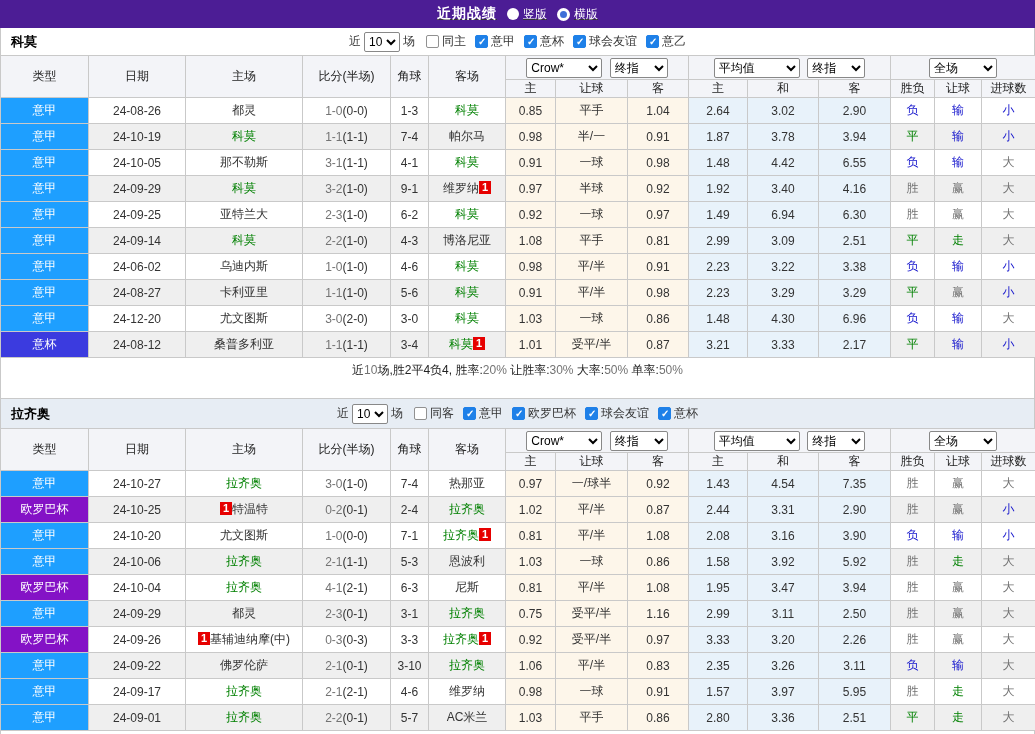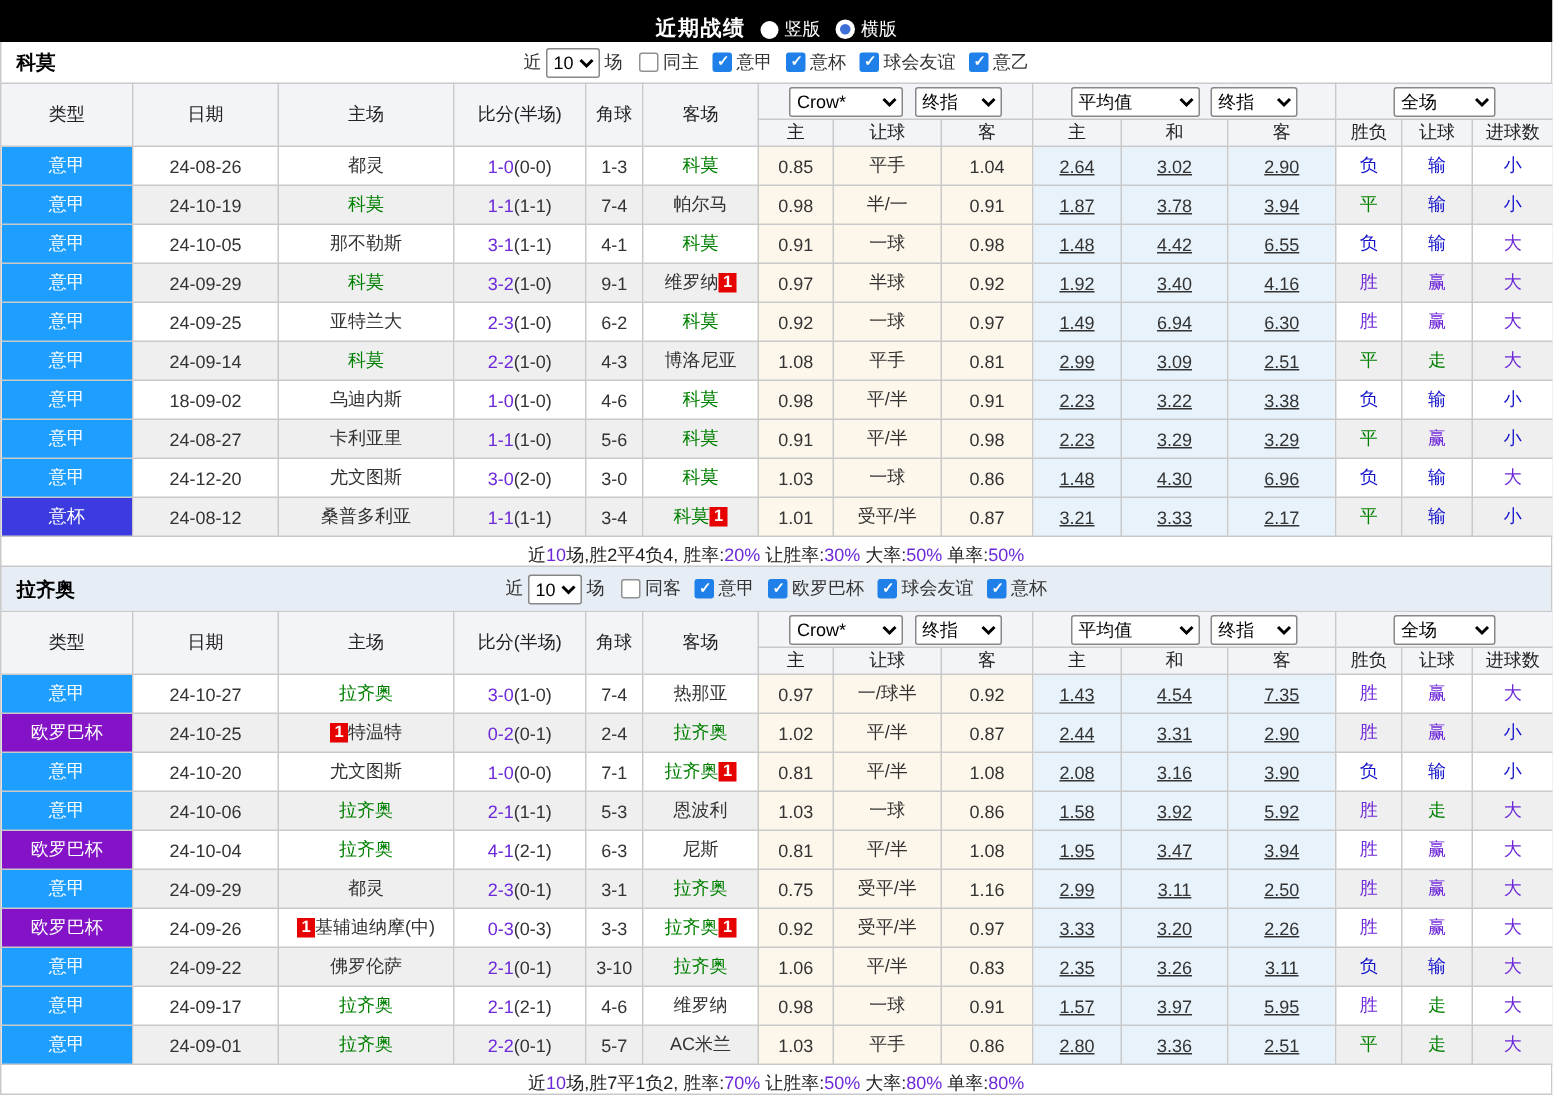--- a/index.html
+++ b/index.html
@@ -2,21 +2,21 @@
 <html><head>
 <meta charset="utf-8">
 <style>
   * { box-sizing: border-box; }
   html,body { margin:0; padding:0; }
   body {
     width:1035px; background:#fff; color:#333;
     font-family:"Liberation Sans", sans-serif; font-size:12px;
   }
   
-  .top-bar { height:28px; background:#000000; display:flex; align-items:flex-end; justify-content:center; gap:10px; }
+  .top-bar { height:28px; background:#4c1d95; display:flex; align-items:center; justify-content:center; gap:10px;text-decoration:underline; }
   .top-title { color:#fff; font-weight:bold; font-size:14px; letter-spacing:1px; }
   .radio-group { display:flex; align-items:center; gap:4px; color:#fff; font-size:12px; cursor:default; }
   .radio { width:12px; height:12px; border-radius:50%; display:inline-block; }
   .radio.selected { background:#fff; }
   .radio.unselected { width:13px; height:13px; border:3px solid #fff; background:#3f6fd8; }
 
   
   .filter-row { position:relative; height:27px; display:flex; align-items:center; border-left:1px solid #c9c9c9; border-right:1px solid #c9c9c9; }
   .filter-row.shaded { background:#e7edf4; height:29px; }
   .team-name { position:absolute; left:10px; font-weight:bold; font-size:13px; color:#000; }
@@ -30,31 +30,31 @@
   
   table { border-collapse:collapse; table-layout:fixed; width:1035px; }
   td, th { border:1px solid #c9c9c9; text-align:center; padding:0; height:26px; overflow:hidden; white-space:nowrap; font-weight:normal; }
   thead th { background:#f3f4f8; color:#222; }
   tr.group-head th { height:24px; }
   tr.subhead th { height:17px; }
   .head-selects select { margin:0 2px; }
   tbody td { color:#333; }
   tr.even td.base { background:#efefef; }
   td.col-cream { background:#fdf6ea; }
-  td.col-blue { background:#e8f2fa;text-decoration:underline; }
+  td.col-blue { background:#e8f2fa; }
   td.type-cell { color:#fff; }
   .serie-a { background:#1e9fff; }
   .coppa   { background:#3b3bdf; }
   .europa  { background:#8412c6; }
-  .t-red   { color:#6d28d9; }
+  .t-red   { color:#737373; }
   .t-green { color:#008000; }
   .t-blue  { color:#1414cc; }
   .score-ht { color:#333; }
   .badge1 { display:inline-block; background:#e60000; color:#fff; font-size:11px; font-weight:bold; line-height:13px; width:12px; height:13px; vertical-align:1px; }
-  .summary-row { height:20px; line-height:25px; text-align:center; border:1px solid #c9c9c9; border-top:none; color:#222; }
+  .summary-row { height:41px; line-height:25px; text-align:center; border:1px solid #c9c9c9; border-top:none; color:#222; }
 </style>
 </head>
 <body>
 
 <div class="top-bar">
   <span class="top-title">近期战绩</span>
   <span class="radio-group">
     <span class="radio selected"></span>
     <span>竖版</span>
   </span>
@@ -231,21 +231,21 @@
         <td class="col-cream">0.81</td>
         <td class="col-blue">2.99</td>
         <td class="col-blue">3.09</td>
         <td class="col-blue">2.51</td>
         <td class="base t-green">平</td>
         <td class="base t-green">走</td>
         <td class="base t-red">大</td>
       </tr>
       <tr>
         <td class="type-cell serie-a">意甲</td>
-        <td class="base">18-09-02</td>
+        <td class="base">24-06-02</td>
         <td class="base"><span>乌迪内斯</span></td>
         <td class="base"><span class="t-red">1-0</span><span class="score-ht">(1-0)</span></td>
         <td class="base">4-6</td>
         <td class="base"><span class="t-green">科莫</span></td>
         <td class="col-cream">0.98</td>
         <td class="col-cream">平/半</td>
         <td class="col-cream">0.91</td>
         <td class="col-blue">2.23</td>
         <td class="col-blue">3.22</td>
         <td class="col-blue">3.38</td>

